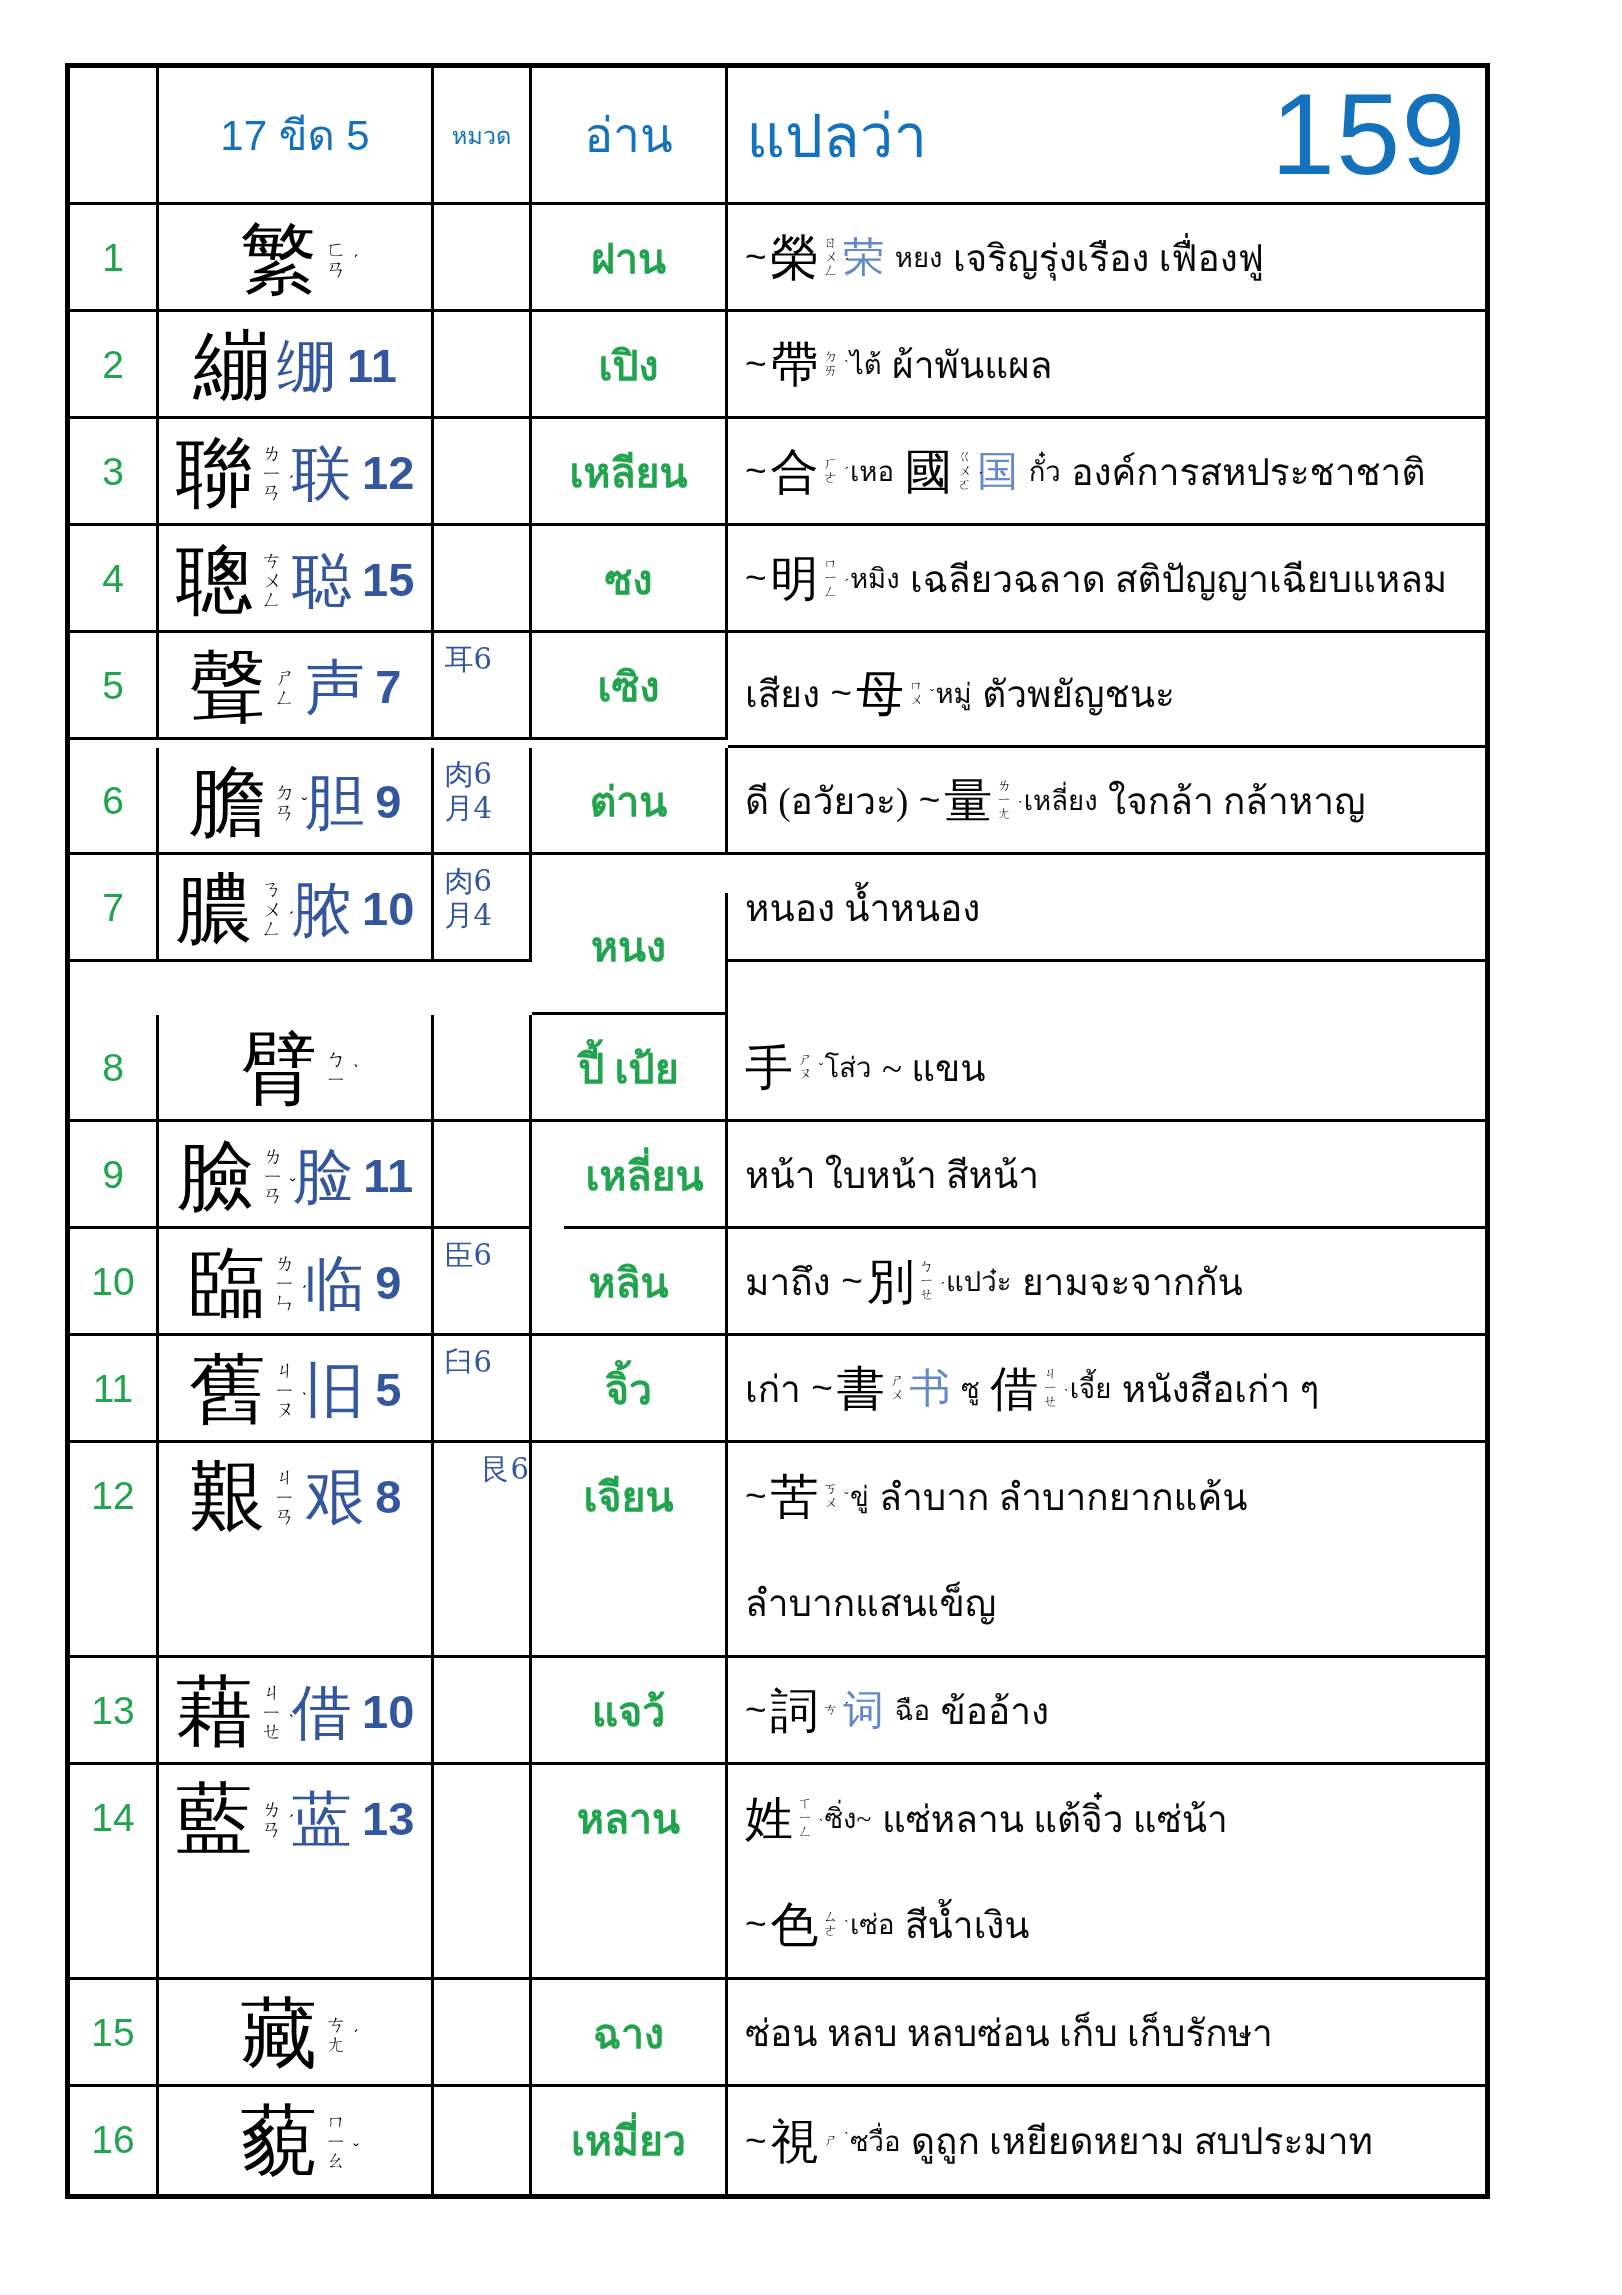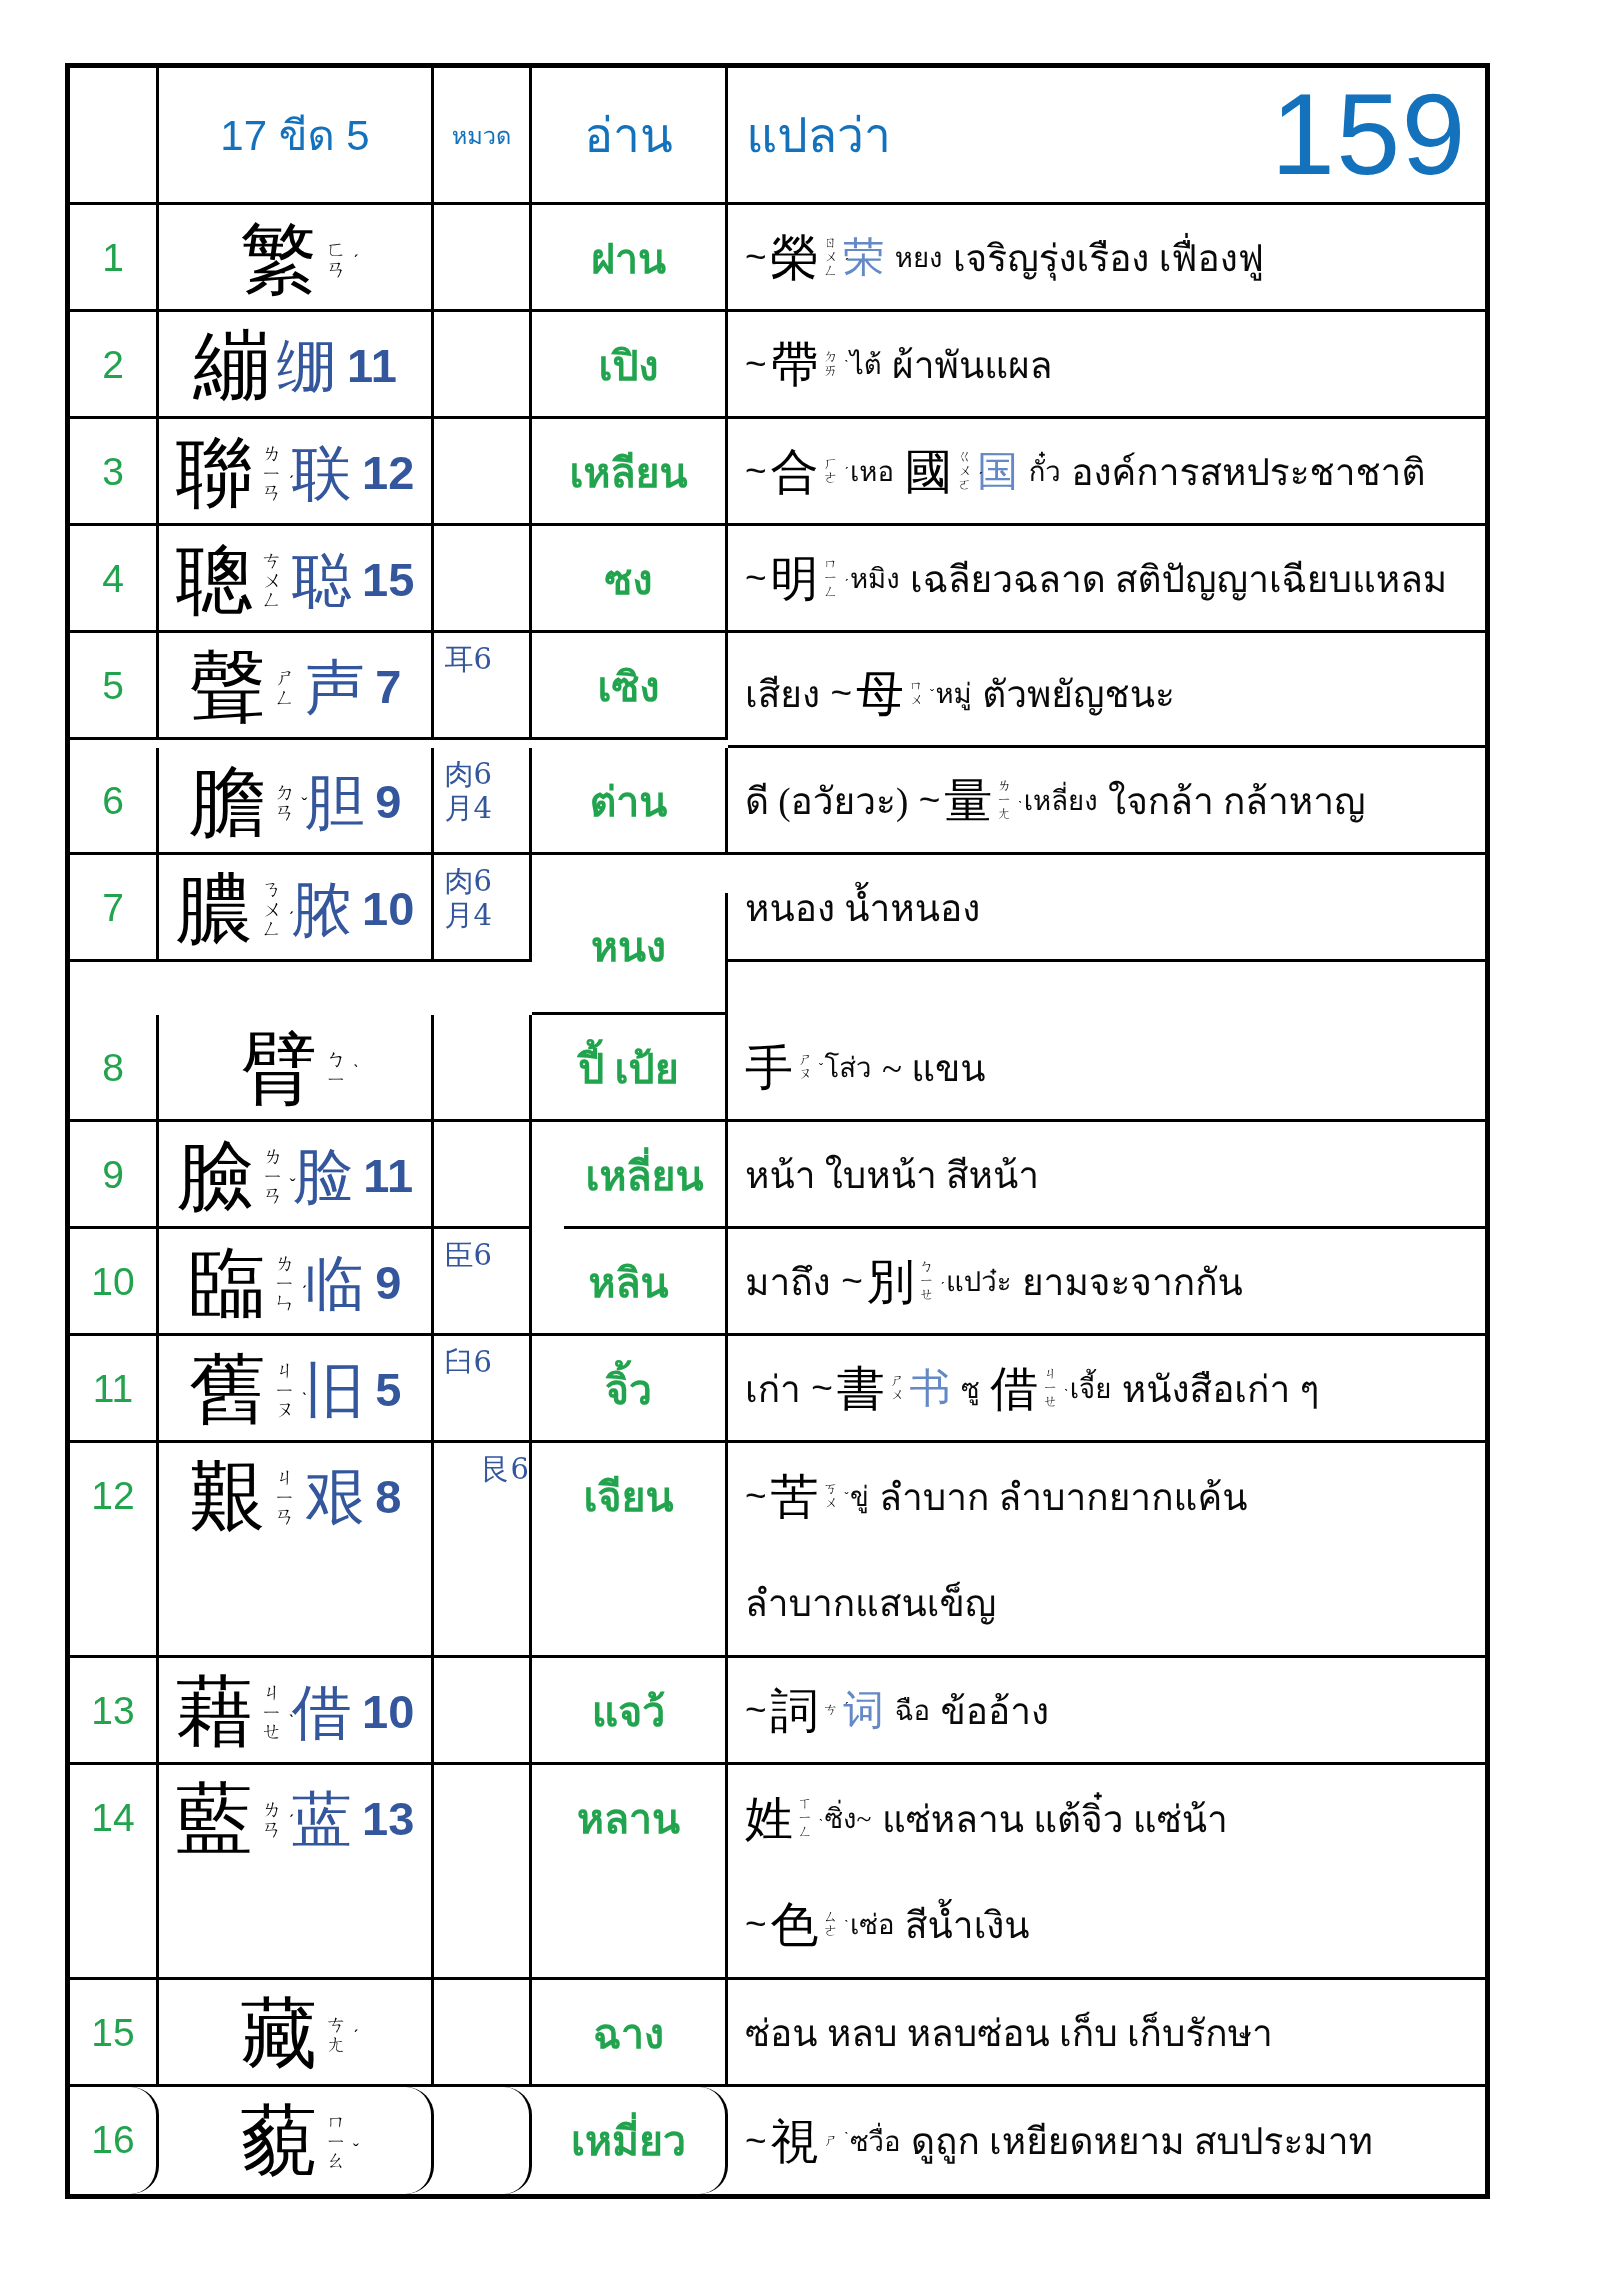--- a/index.html
+++ b/index.html
@@ -20,27 +20,27 @@
     display:grid;
     grid-template-columns:89px 275px 98px 196px 1fr;
     box-sizing:border-box;
     background:#fff;
   }
   .cell{
     border-right:3.9px solid #000;border-bottom:3.9px solid #000;
     box-sizing:border-box;display:flex;overflow:hidden;background:#fff;
   }
   .cell.lc{border-right:none;}
-  .cell.lr{border-bottom:none;border-radius:28px;}
+  .cell.lr{border-bottom:none;}
   .hc{height:137px;align-items:center;justify-content:center;}
   .h-strokes{font-size:42px;color:var(--blue);}
   .h-cat{font-size:23.6px;color:var(--blue);}
   .h-read{font-size:48px;color:var(--blue);}
   .h-mean{height:137px;display:flex;align-items:center;justify-content:space-between;padding:0 18.3px;box-sizing:border-box;}
-  .h-mean .lbl{font-size:48px;color:var(--blue);}
+  .h-mean .lbl{font-size:60px;color:var(--blue);}
   .h-page{font-size:115px;color:var(--blue);line-height:0.9;letter-spacing:1.3px;}
 
   .numcell{justify-content:center;align-items:flex-start;padding-top:31px;}
   .numcell span{font-size:39px;color:var(--green);}
   .inner164{height:107px;display:flex;align-items:center;justify-content:center;gap:6.5px;width:100%;}
   .charcell,.readcell{align-items:flex-start;}
   .trad{font-family:"DejaVu Serif", serif;font-size:77px;line-height:1;color:#000;}
   .simp{font-family:"DejaVu Serif", serif;font-size:60px;line-height:1;color:var(--hanblue);}
   .strokes{font-size:47px;font-weight:bold;color:var(--hanblue);margin-left:3.9px;}
   .zy{position:relative;display:inline-flex;flex-direction:column;align-items:center;justify-content:center;line-height:1.02;color:#000;}

